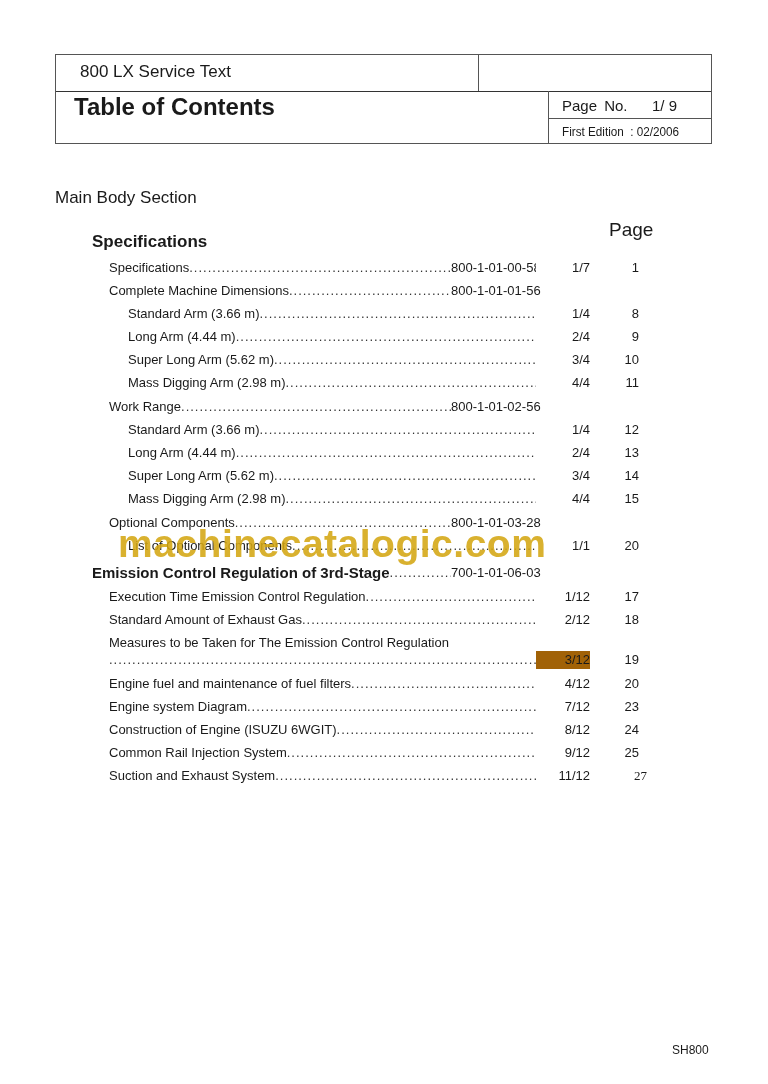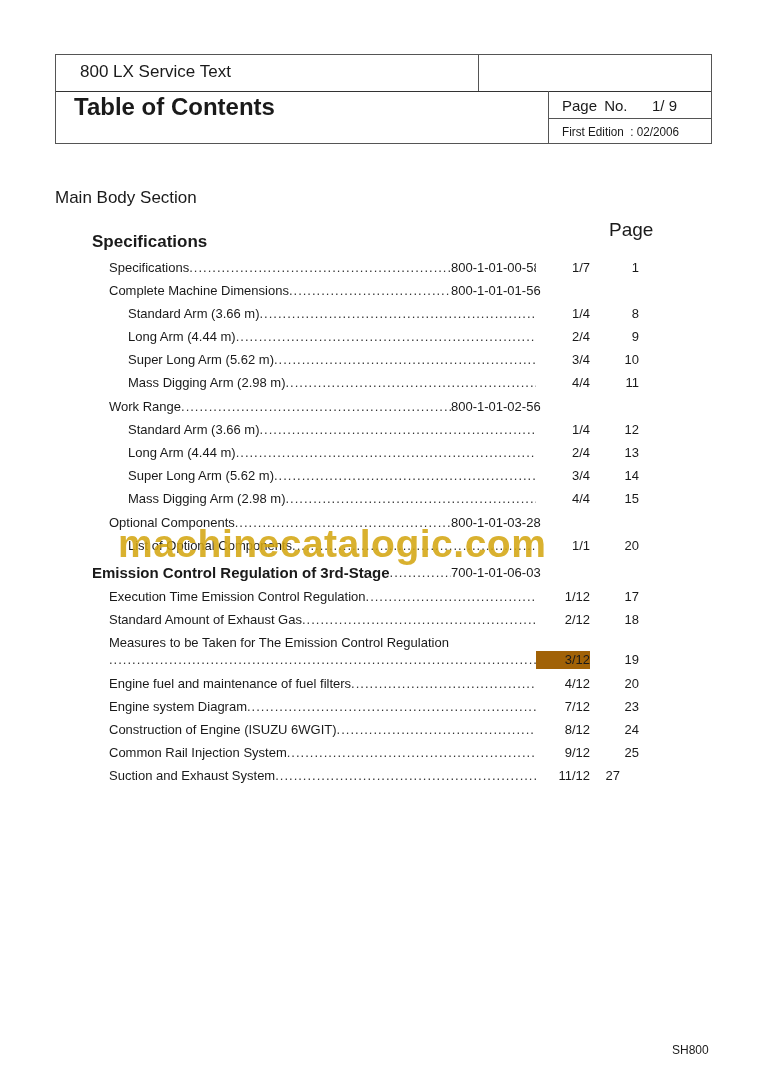--- a/index.html
+++ b/index.html
@@ -231,18 +231,18 @@
       </div>
       <span class="sub" style="left: 427px; background: rgb(255, 255, 255); padding-left: 4px;">9/12</span>
       <span class="pg" style="left: 490px;">25</span>
     </div>
     <div class="row" style="left: 109px; top: 767px;">
       <div class="lead" style="width: 439px;">
         <span>Suction and Exhaust System</span>
         <span class="dots">................................................................................................................................................................</span>
       </div>
       <span class="sub" style="left: 427px; background: rgb(255, 255, 255); padding-left: 4px;">11/12</span>
-      <span class="pg" style="left: 471px;">27</span>
+      <span class="pg" style="left: 498px; font-family: Liberation Serif, serif;">27</span>
     </div>
   </div>
 
 <div class="watermark">machinecatalogic.com</div>
 <div class="footer">SH800</div>
 
 </body></html>

